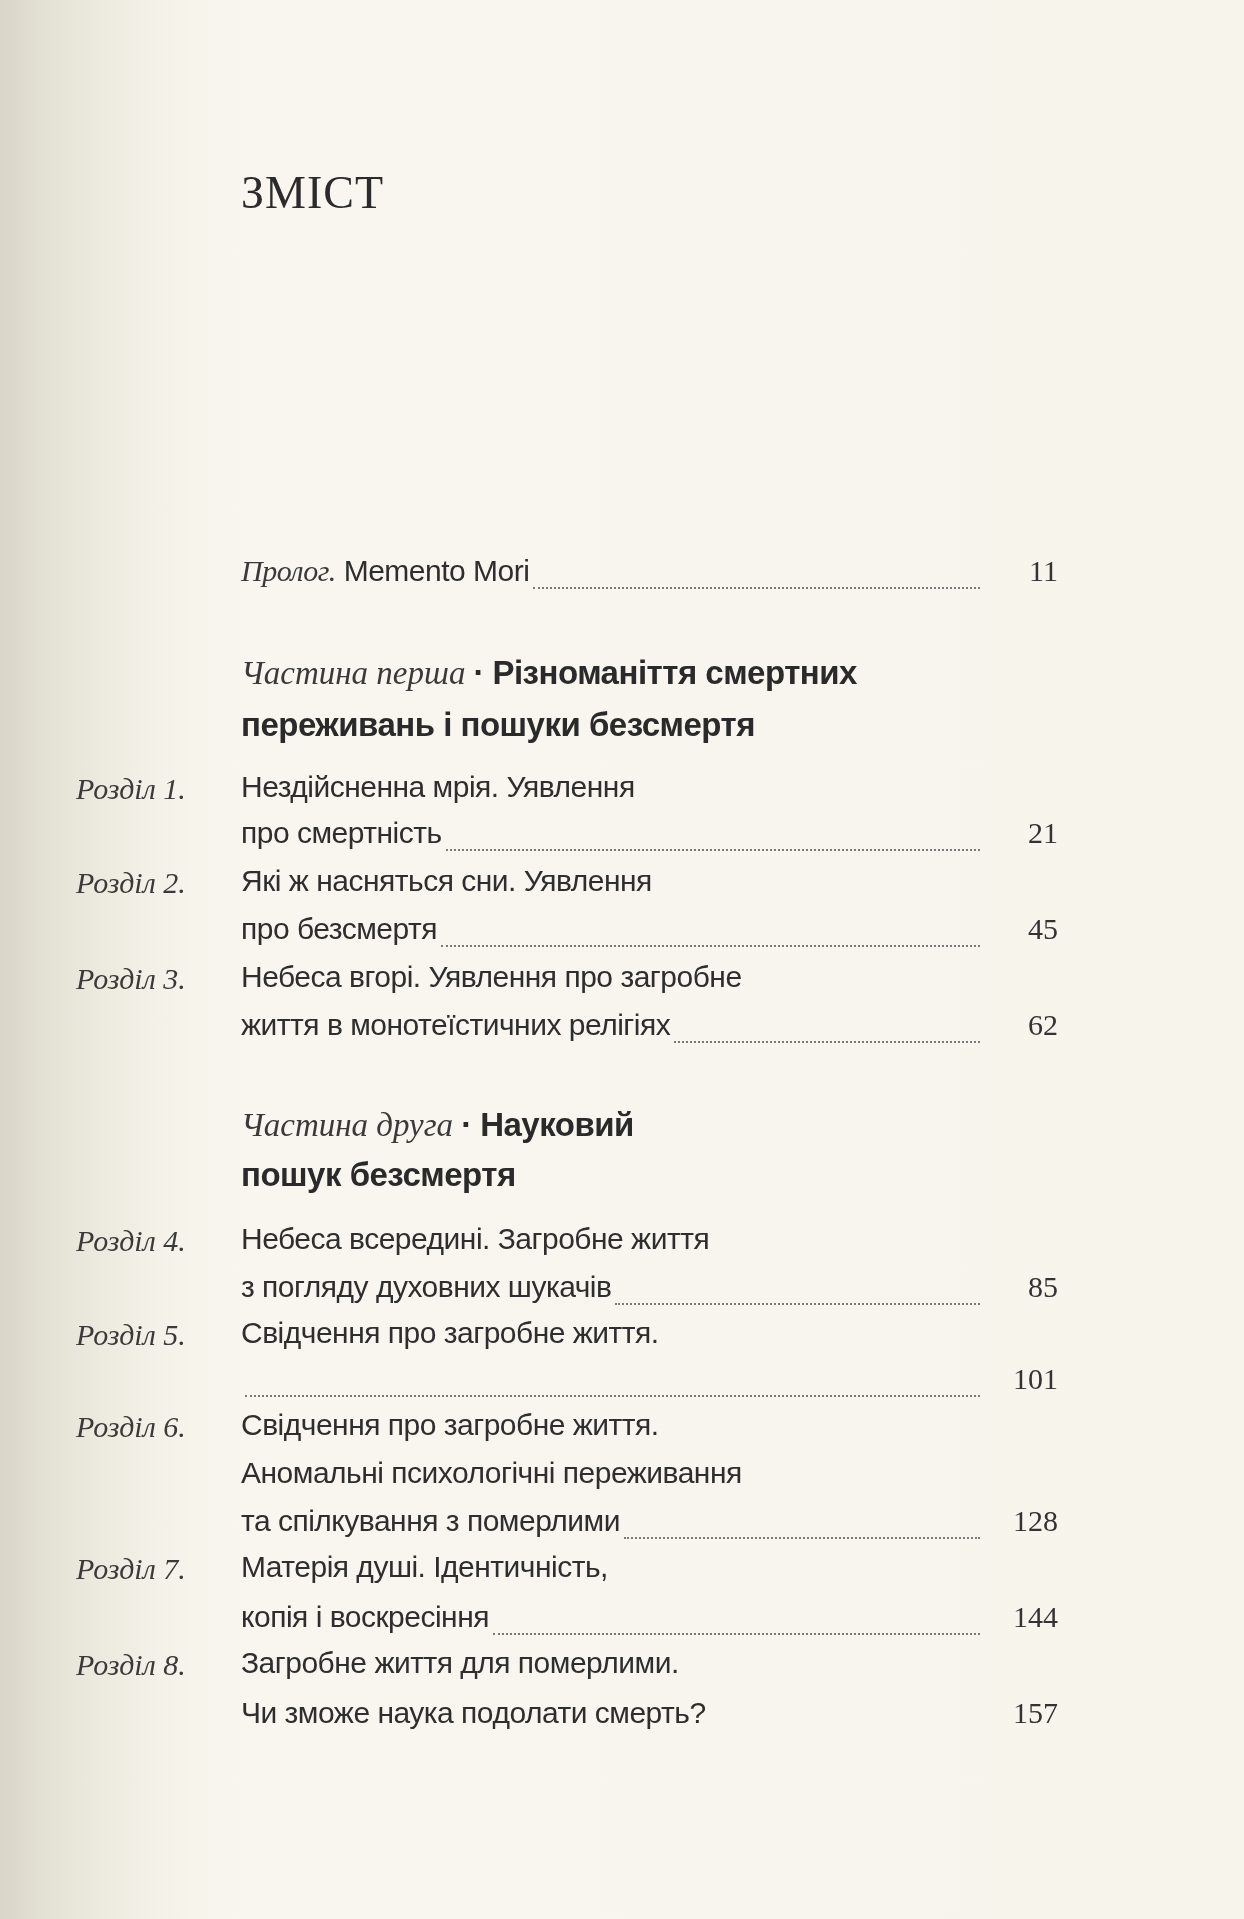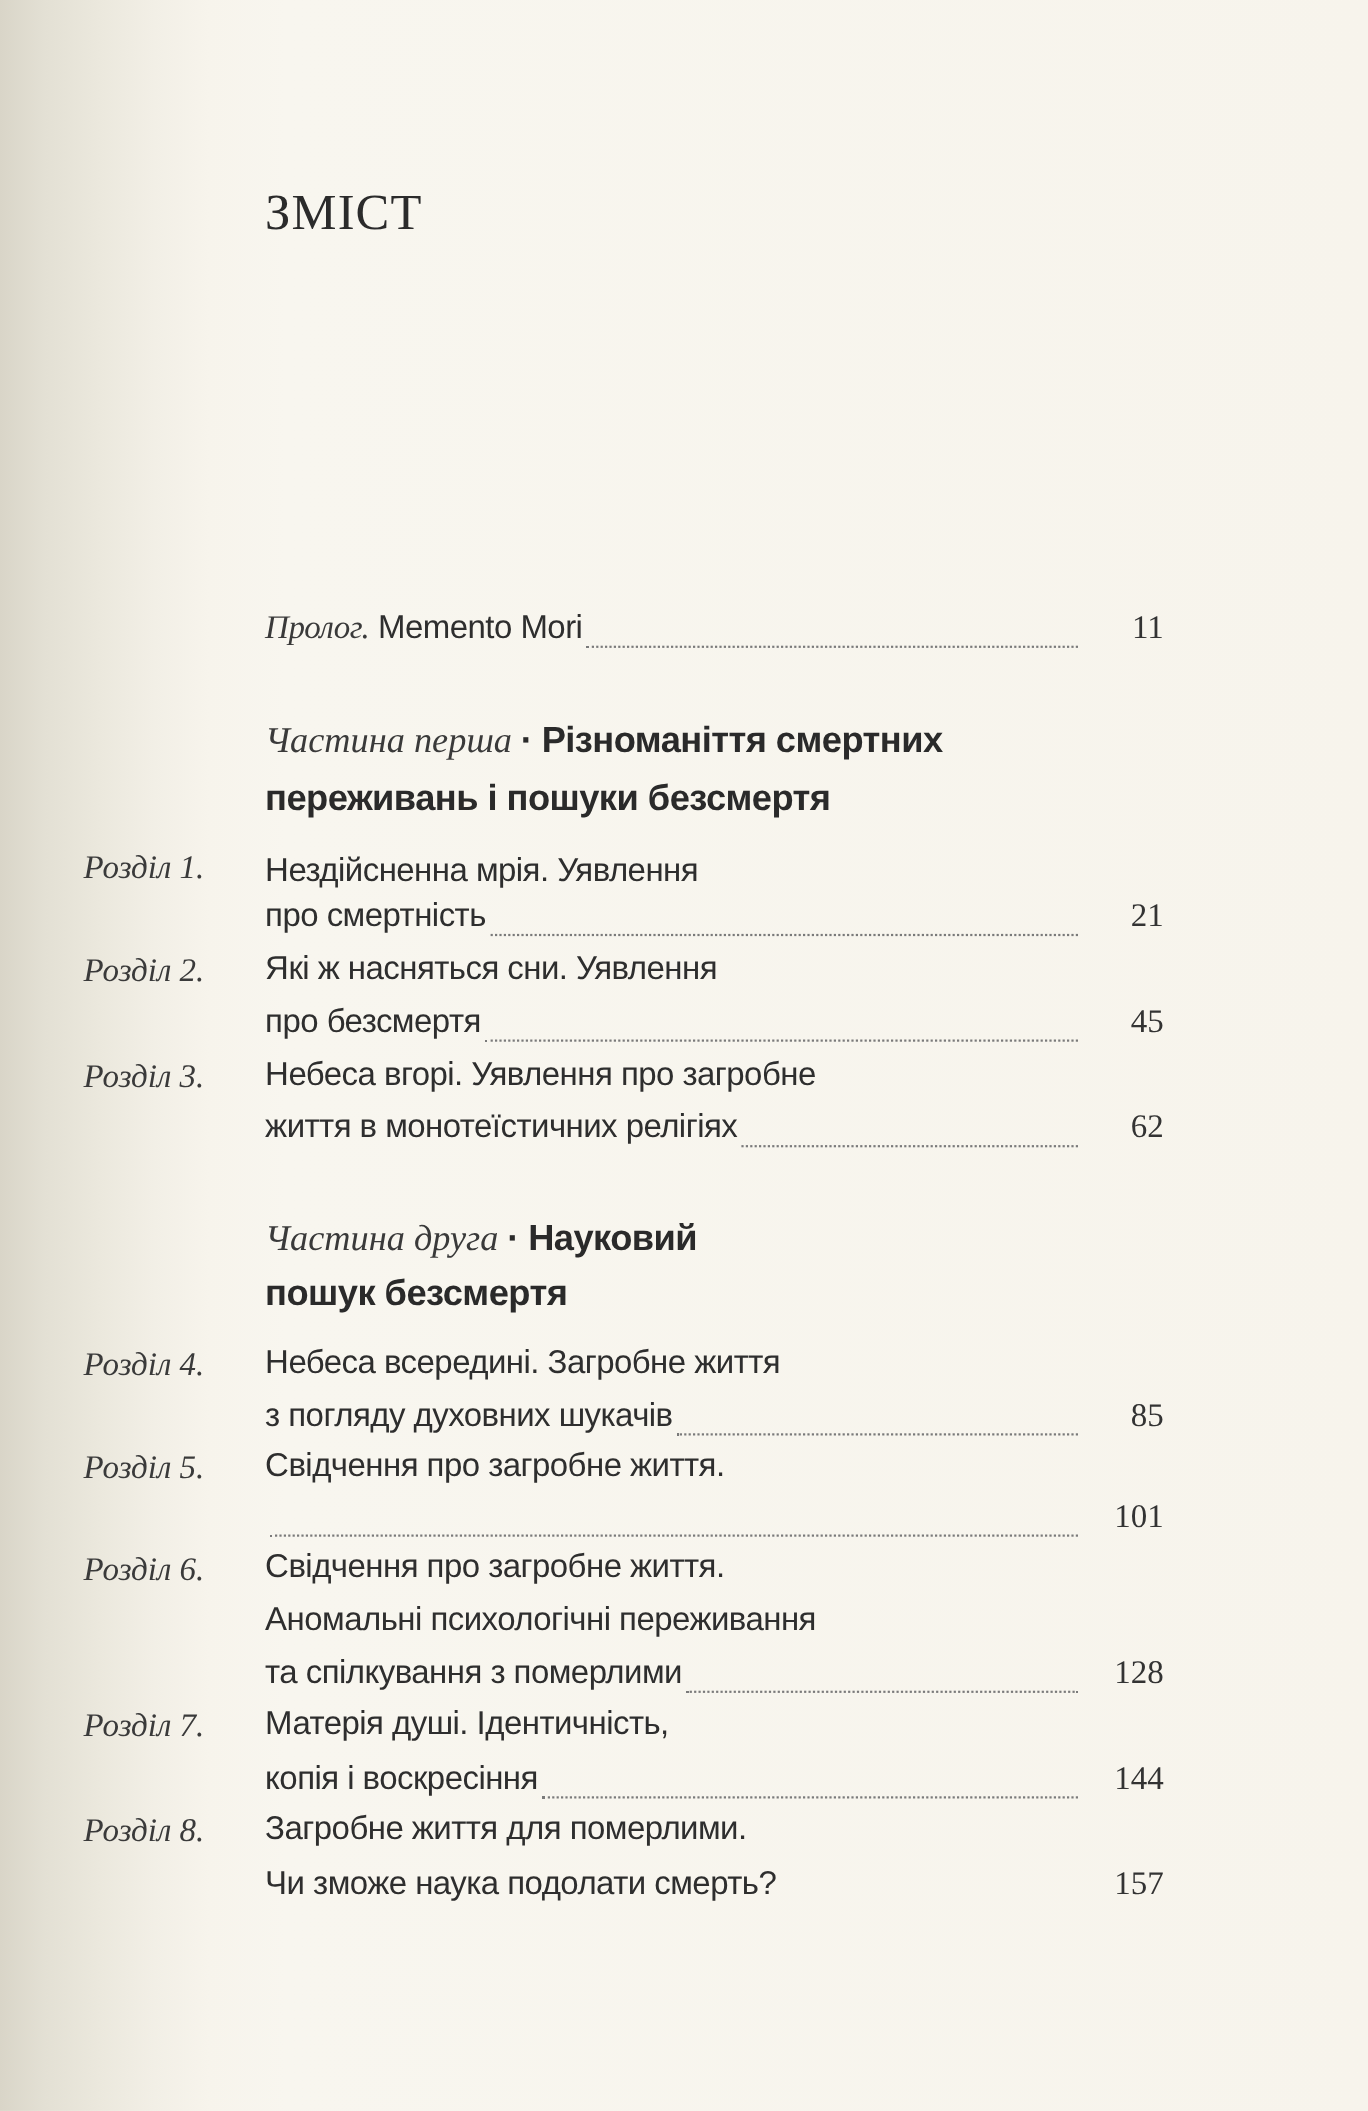--- a/index.html
+++ b/index.html
@@ -147,21 +147,21 @@
 
     <div class="part" style="top:654px;">
       <span class="part-label">Частина перша</span><span class="sep">·</span><span class="part-title">Різноманіття смертних</span>
     </div>
     <div class="part" style="top:706px;">
       <span class="part-title">переживань і пошуки безсмертя</span>
     </div>
 
     <div class="entry">
       <span class="label" style="top:772px;text-align:center;">Розділ 1.</span>
-      <div class="line" style="top:770px;align-items:center;">
+      <div class="line" style="top:770px;">
         <span class="text-only">Нездійсненна мрія. Уявлення</span>
       </div>
       <div class="line" style="top: 816px; padding-right: 70px; box-sizing: border-box;">
         <span class="text">про смертність</span>
         <span class="leader"></span>
         <span class="page-num">21</span>
       </div>
     </div>
 
     <div class="entry">

